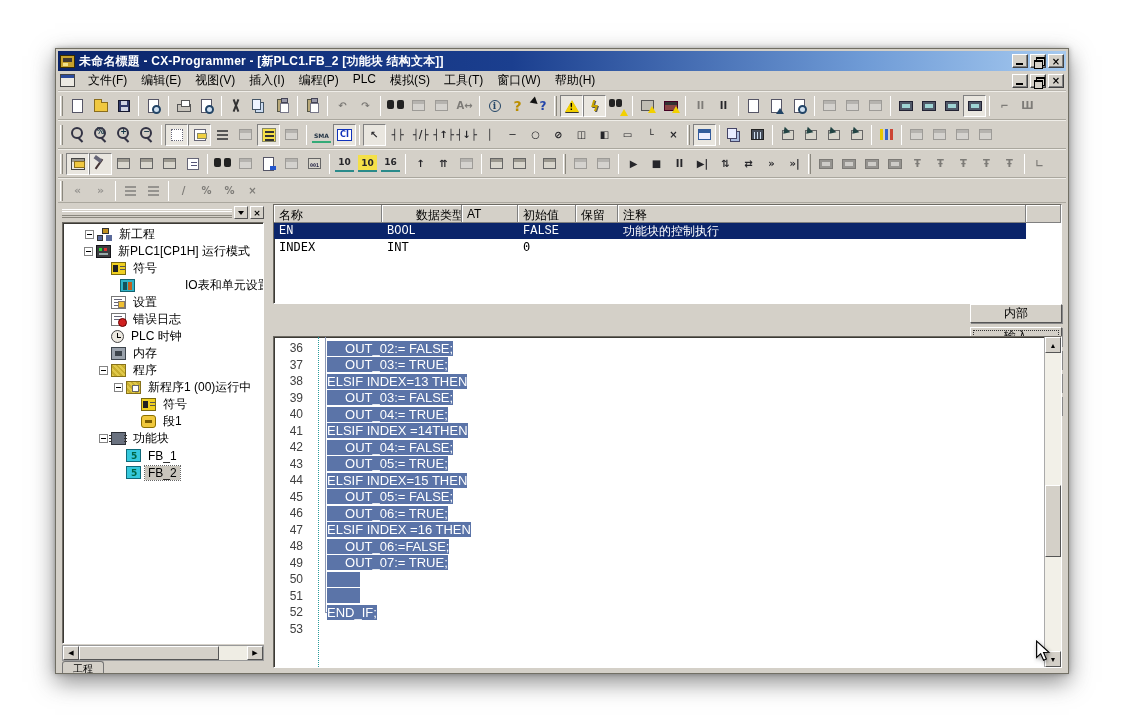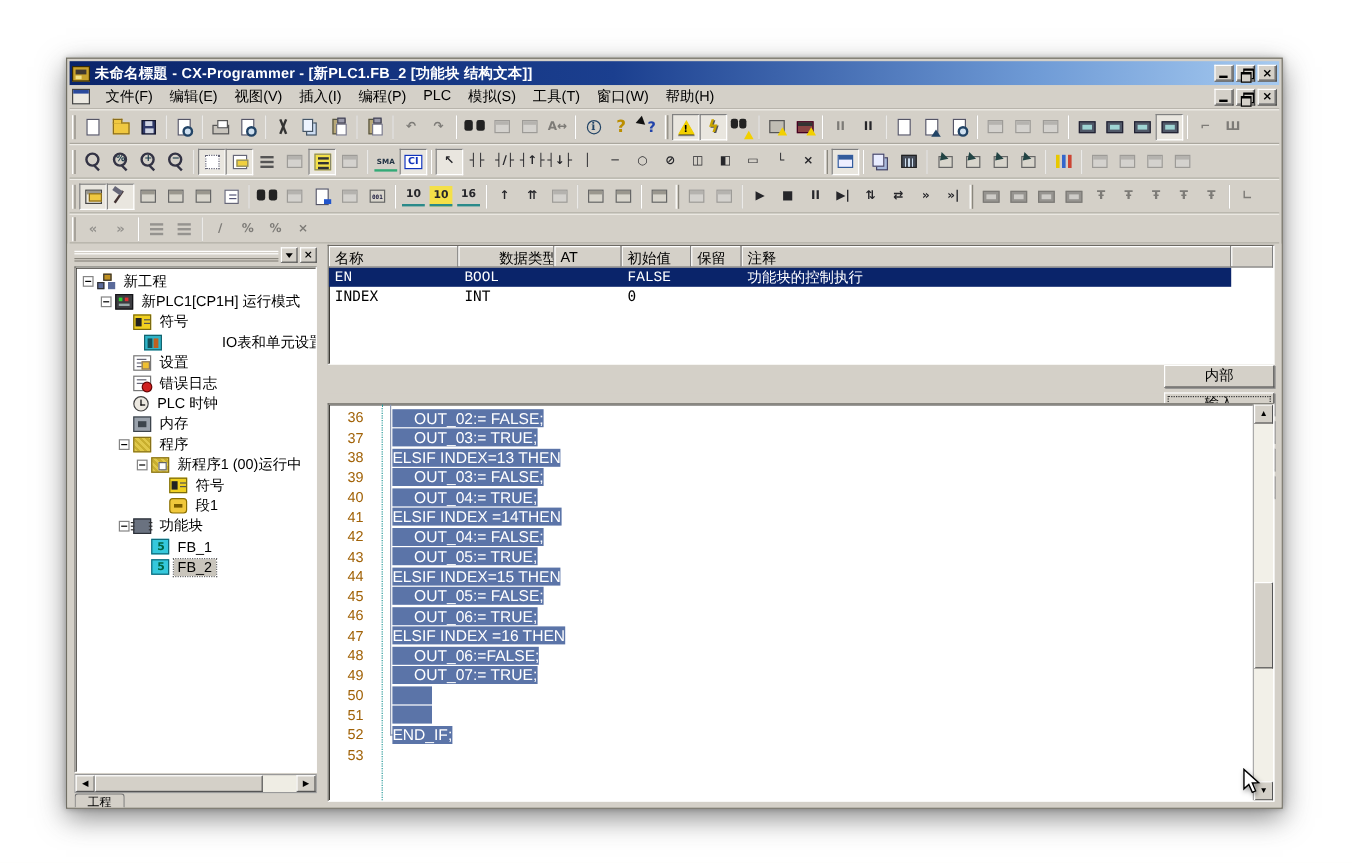--- a/index.html
+++ b/index.html
@@ -174,21 +174,21 @@
   .vrow.sel{background:#0a246a;color:#fff;width:752px;font-family:Liberation Mono, monospace;}
   .vtabs{height:24px;display:flex;align-items:flex-end;padding-left:8px;gap:4px;background:#d4d0c8;flex-direction:column;}
   .vtab{width:92px;height:19px;background:#d4d0c8;border:1px solid;border-color:#fff #555 #555 #fff;box-shadow:1px 1px 0 #888;
     font-size:12px;display:flex;align-items:center;justify-content:center;}
   .vtab.on{outline:1px dotted #333;outline-offset:-4px;}
   .hsplitter{height:8px;flex:none;}
   .editor{flex:1;background:#fff;border:1px solid;border-color:#6d6a63 #fff #fff #6d6a63;box-shadow:inset 1px 1px 0 #3c3a35;
     position:relative;overflow:hidden;min-height:0;}
   .codewrap{position:absolute;left:0;top:0;right:17px;bottom:0;overflow:hidden;padding-top:3px;}
   .cline{display:flex;height:16.5px;align-items:center;}
-  .lnum{width:36px;flex:none;text-align:right;padding-right:7px;color:#a16207;font:12px "Liberation Sans",sans-serif;}
+  .lnum{width:36px;flex:none;text-align:right;padding-right:7px;color:#404040;font:12px "Liberation Sans",sans-serif;}
   .lnum-border{position:absolute;left:44px;top:0;bottom:0;border-left:1px dotted #2a9a9a;}
   .ctext{font:13px "Liberation Sans",sans-serif;color:#222;white-space:pre;margin-left:17px;}
   .ctext .hl{background:#5b74a8;color:#fff;}
   .bracket{position:absolute;left:51px;top:0;width:6px;height:276px;border-left:1px solid #8e99b4;border-bottom:1px solid #8e99b4;}
   .vscroll{position:absolute;right:0;top:0;bottom:0;width:17px;background:#f2f0e8;border-left:1px solid #aaa;}
   .vscroll .sbtn{position:absolute;left:0;width:16px;height:16px;}
   .vthumb{position:absolute;left:0;top:148px;width:16px;height:72px;background:#d4d0c8;border:1px solid;border-color:#fff #555 #555 #fff;}
   .cursor{position:absolute;left:1033px;top:640px;z-index:50;filter:drop-shadow(1px 2px 2px rgba(0,0,0,.4));}
 </style>
 </head>
@@ -647,21 +647,21 @@
   <div class="main">
     <div class="dock">
       <div class="dockhead">
         <span class="dockgrip"></span>
         <span class="dbtn">
             <span class="tri"></span>
           </span>
         <span class="dbtn">×</span>
       </div>
       <div class="treebox" id="tree">
-          <div class="trow" style="padding-left: 4px;">
+          <div class="trow" style="padding-left: 20px;">
             <span class="ebox"></span>
             <span class="tic project"></span>
             <span class="tlabel">新工程</span>
           </div>
           <div class="trow" style="padding-left: 19px;">
             <span class="ebox"></span>
             <span class="tic plc"></span>
             <span class="tlabel">新PLC1[CP1H] 运行模式</span>
           </div>
           <div class="trow" style="padding-left: 34px;">

